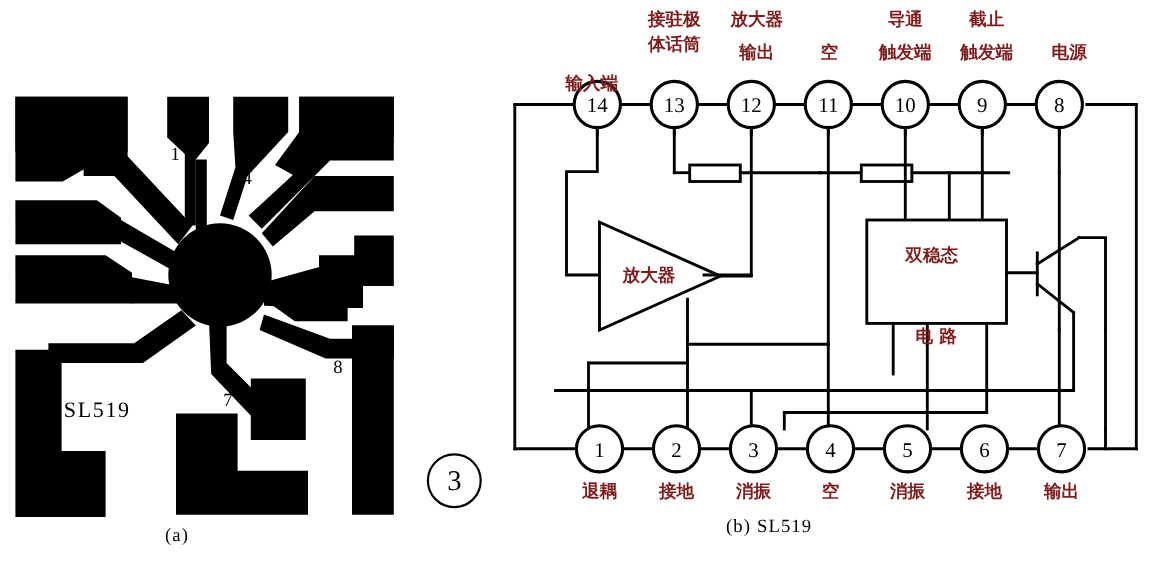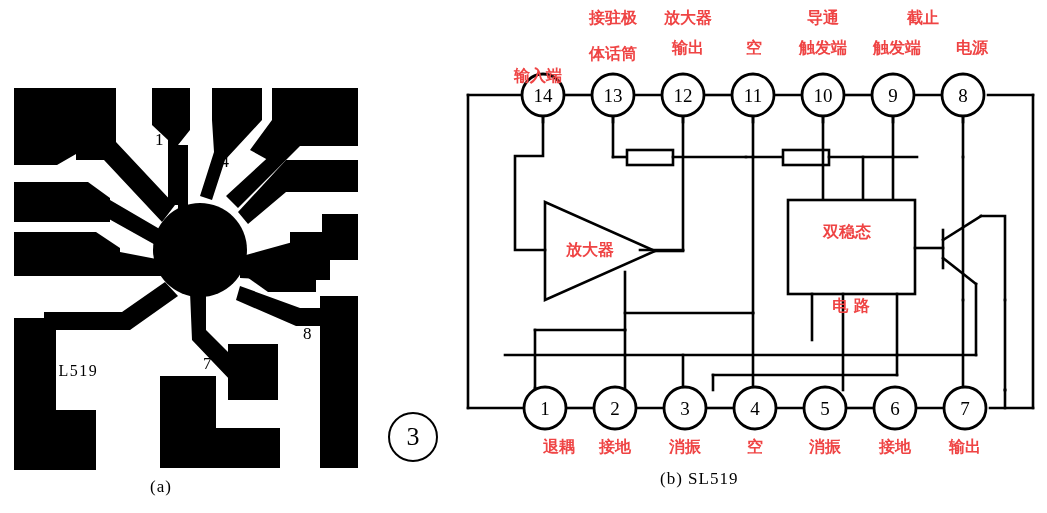--- a/index.html
+++ b/index.html
@@ -13,32 +13,32 @@
 
   svg{display:block;}
   .txt{font-family:"Liberation Serif","DejaVu Serif",serif;fill:#000;}
 
   .caption{position:absolute;font-size:17px;letter-spacing:1px;
            font-family:"Liberation Serif","DejaVu Serif",serif;color:#000;}
   #cap-a{left:150px;top:477px;}
   #cap-b{left:660px;top:469px;text-align:right;}
 
   .cn-label{position:absolute;font-family:"DejaVu Sans","Liberation Sans",sans-serif;
-            font-size:16px;font-weight:700;color:#ef4444;white-space:nowrap;
+            font-size:16px;font-weight:700;color:#7f1d1d;white-space:nowrap;
             text-align:center;transform:translateX(-50%);letter-spacing:0px;}
 
   .fignum{position:absolute;left:388px;top:412px;width:46px;height:46px;
           border:2px solid #000;border-radius:50%;
           display:flex;align-items:center;justify-content:center;
           font-family:"Liberation Serif","DejaVu Serif",serif;
           font-size:26px;color:#000;}
 
   .chiptxt{position:absolute;font-family:"Liberation Serif","DejaVu Serif",serif;
            color:#000;}
-  #chip-name{left:48px;top:362px;font-size:16px;letter-spacing:1.5px;}
+  #chip-name{left:58px;top:362px;font-size:20px;letter-spacing:1.5px;}
   #chip-p1{left:155px;top:130px;font-size:17px;}
   #chip-p14{left:212px;top:152px;font-size:17px;}
   #chip-p7{left:203px;top:354px;font-size:17px;}
   #chip-p8{left:303px;top:324px;font-size:17px;}
 </style>
 </head>
 <body>
 
 <div id="root">
 
@@ -248,31 +248,31 @@
     </svg>
 
     <div class="cn-label" style="left:130px;top:240px;">放大器</div>
 
     <div class="cn-label" style="left:387px;top:222px;">双稳态</div>
     <div class="cn-label" style="left:391px;top:252px;margin-top:44px;">电  路</div>
 
     <div class="cn-label" style="left:153px;top:8px;">接驻极</div>
     <div class="cn-label" style="left:228px;top:8px;">放大器</div>
     <div class="cn-label" style="left:363px;top:8px;">导通</div>
-    <div class="cn-label" style="left:463px;top:8px;">截止</div>
+    <div class="cn-label" style="left:437px;top:8px;">截止</div>
 
     <div class="cn-label" style="left:78px;top:38px;margin-top:28px;">输入端</div>
-    <div class="cn-label" style="left:153px;top:44px;">体话筒</div>
+    <div class="cn-label" style="left:153px;top:30px;">体话筒</div>
     <div class="cn-label" style="left:228px;top:38px;">输出</div>
     <div class="cn-label" style="left:294px;top:38px;">空</div>
     <div class="cn-label" style="left:363px;top:38px;">触发端</div>
     <div class="cn-label" style="left:437px;top:38px;">触发端</div>
     <div class="cn-label" style="left:512px;top:38px;">电源</div>
 
-    <div class="cn-label" style="left:99px;top:437px;">退耦</div>
+    <div class="cn-label" style="left:85px;top:437px;">退耦</div>
     <div class="cn-label" style="left:155px;top:437px;">接地</div>
     <div class="cn-label" style="left:225px;top:437px;">消振</div>
     <div class="cn-label" style="left:295px;top:437px;">空</div>
     <div class="cn-label" style="left:365px;top:437px;">消振</div>
     <div class="cn-label" style="left:435px;top:437px;">接地</div>
     <div class="cn-label" style="left:505px;top:437px;">输出</div>
   </div>
 
   <div class="caption" id="cap-a">(a)</div>
   <div class="caption" id="cap-b">(b) SL519</div>

